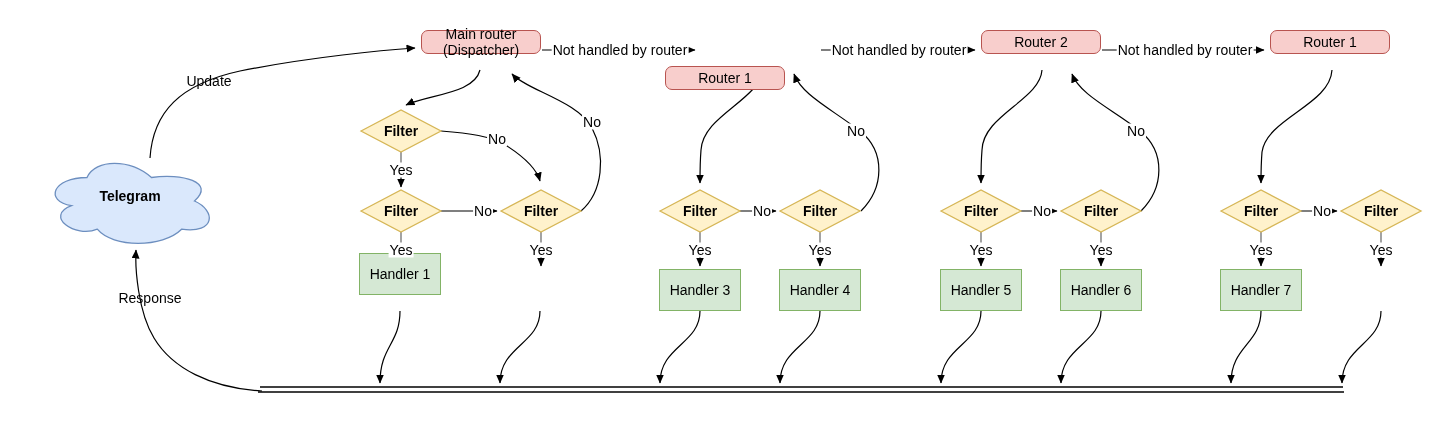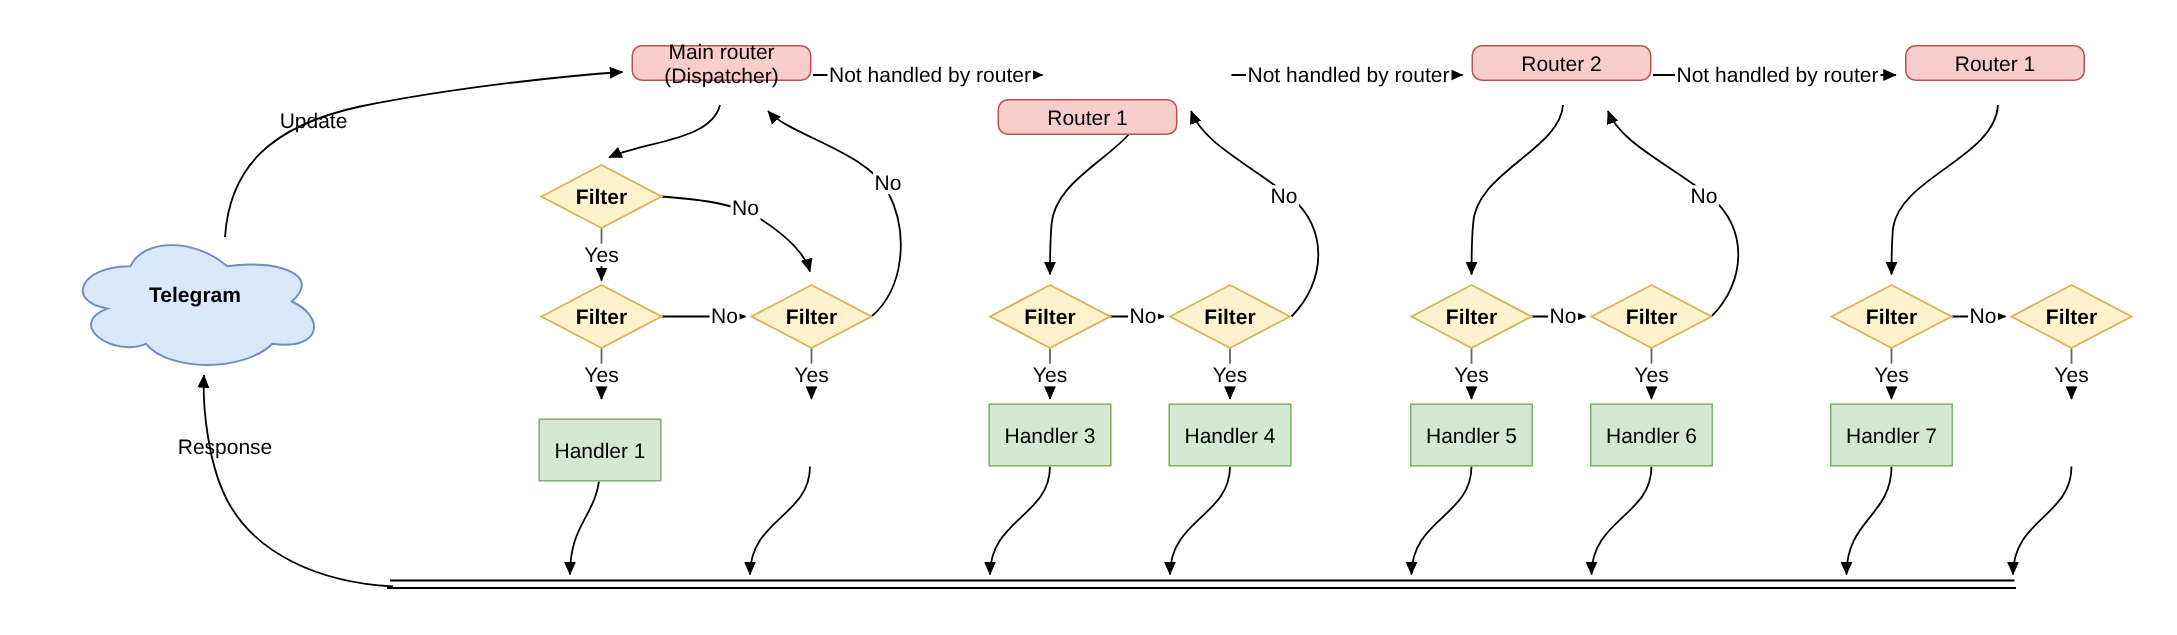--- a/index.html
+++ b/index.html
@@ -101,21 +101,21 @@
   <div class="node router" style="left:665px;top:30px;margin-top:36px;">
     <span>Router 1</span>
   </div>
   <div class="node router" style="left:981px;top:30px;">
     <span>Router 2</span>
   </div>
   <div class="node router" style="left:1270px;top:30px;">
     <span>Router 1</span>
   </div>
 
-  <div class="node handler" style="left:359px;top:279px;">
+  <div class="node handler" style="left:359px;top:253px;">
       <span>Handler 1</span>
     </div>
   <div class="node handler" style="left:659px;top:269px;">
       <span>Handler 3</span>
     </div>
   <div class="node handler" style="left:779px;top:269px;">
       <span>Handler 4</span>
     </div>
   <div class="node handler" style="left:940px;top:269px;">
       <span>Handler 5</span>

